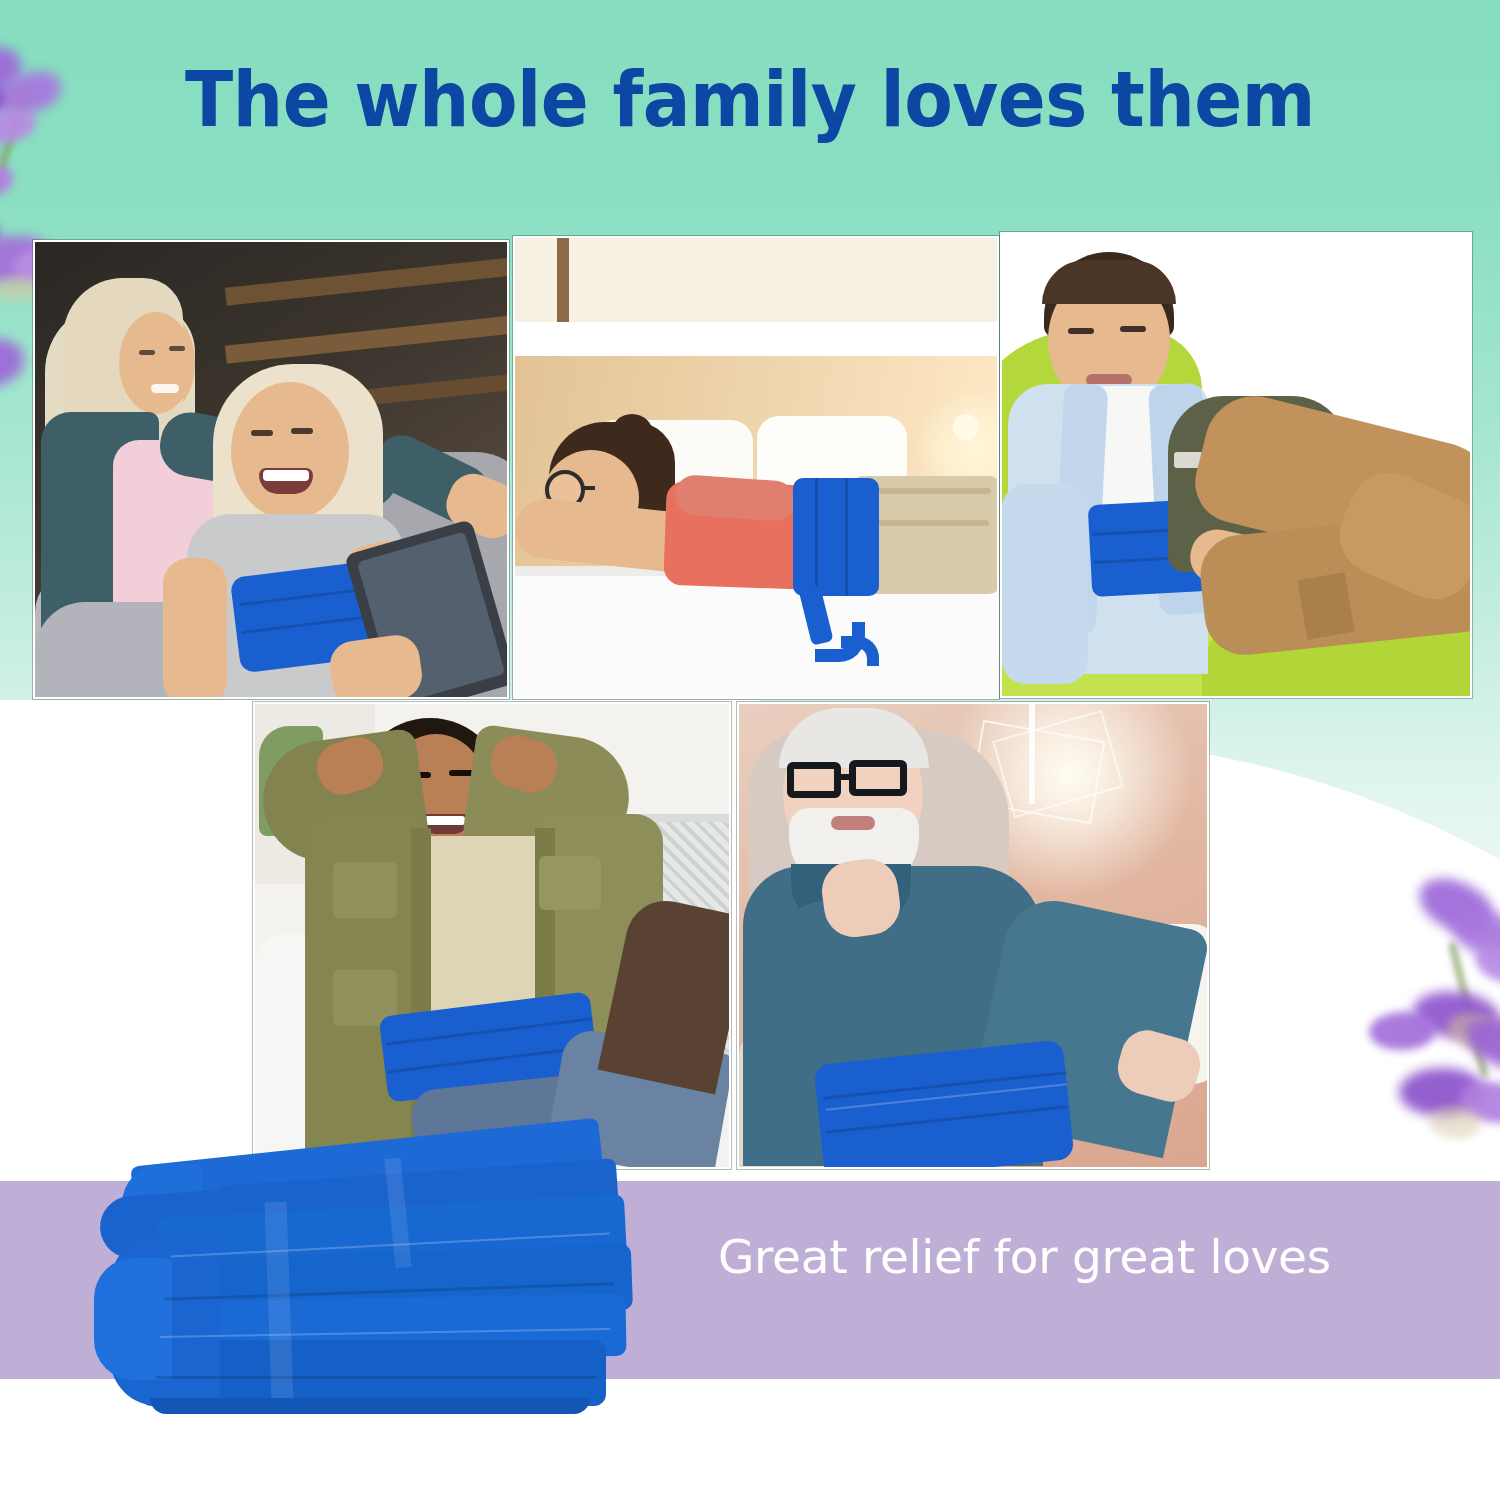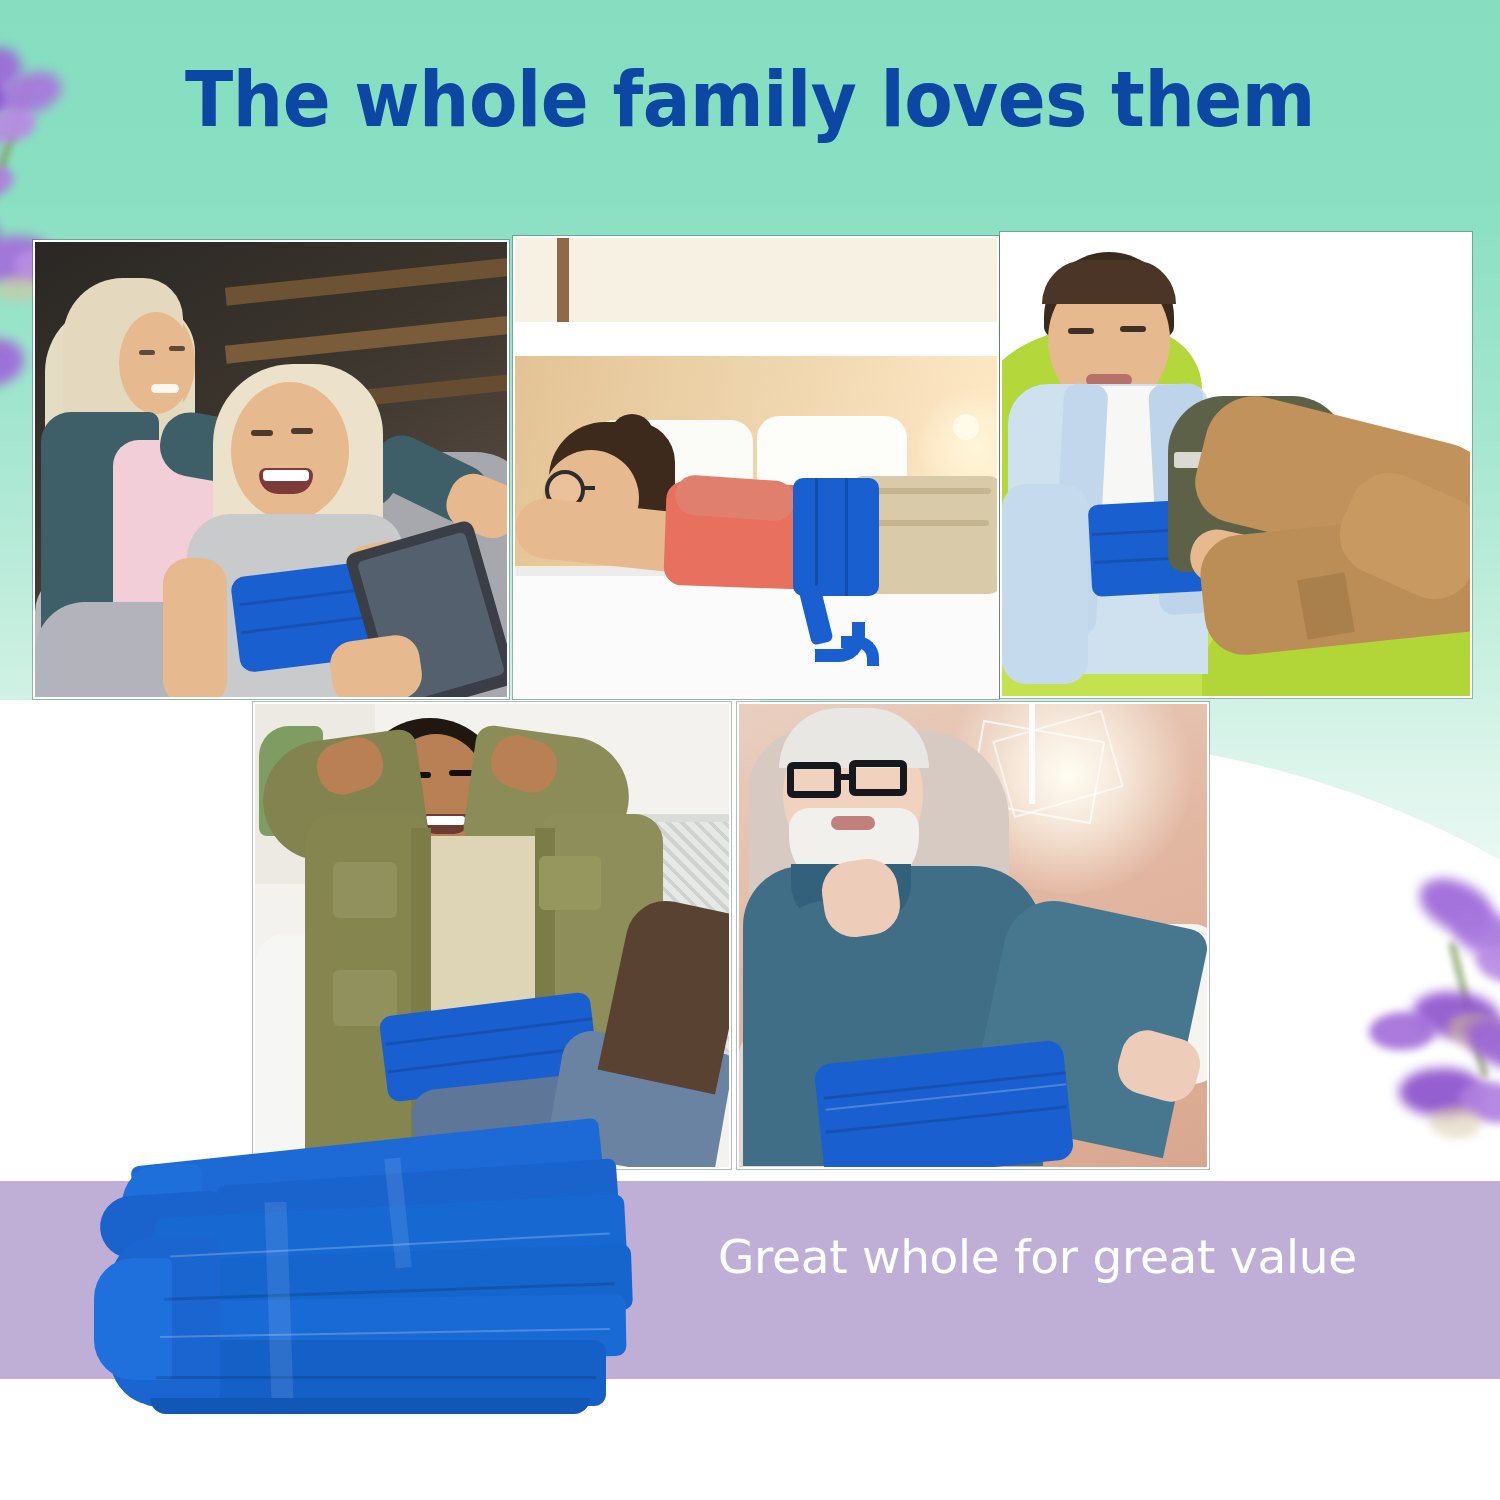--- a/index.html
+++ b/index.html
@@ -342,21 +342,21 @@
 
       <div class="lay pad" style="left:80px;top:348px;width:250px;height:120px;border-radius:16px;transform:rotate(-6deg);"></div>
       <div class="lay seam-d" style="left:84px;top:380px;width:244px;height:3px;transform:rotate(-6deg);"></div>
       <div class="lay seam-d" style="left:86px;top:414px;width:242px;height:3px;transform:rotate(-6deg);"></div>
       <div class="lay seam" style="left:86px;top:392px;width:242px;height:2px;transform:rotate(-6deg);"></div>
     </div>
   </div>
 
   <div class="banner"></div>
   <div class="banner-text">
-    <div>Great whole for great value</div>
+    <div>Great relief for great loves</div>
   </div>
 
   <div class="product">
 
     <div class="pc" style="left:72px;top:2px;width:470px;height:56px;border-radius:8px;background:#1d6ad6;transform:rotate(-6deg);"></div>
     <div class="pc" style="left:62px;top:24px;width:80px;height:120px;border-radius:40px 8px 8px 40px;background:#1f6fdb;"></div>
     <div class="pc" style="left:40px;top:54px;width:120px;height:62px;border-radius:40px 10px 10px 40px;background:#1a63cd;transform:rotate(-4deg);"></div>
     <div class="pc" style="left:158px;top:32px;width:400px;height:58px;border-radius:8px;background:#1a63cd;transform:rotate(-4deg);"></div>
 
     <div class="pc" style="left:96px;top:66px;width:470px;height:74px;border-radius:10px;background:#1868d2;transform:rotate(-3deg);"></div>

